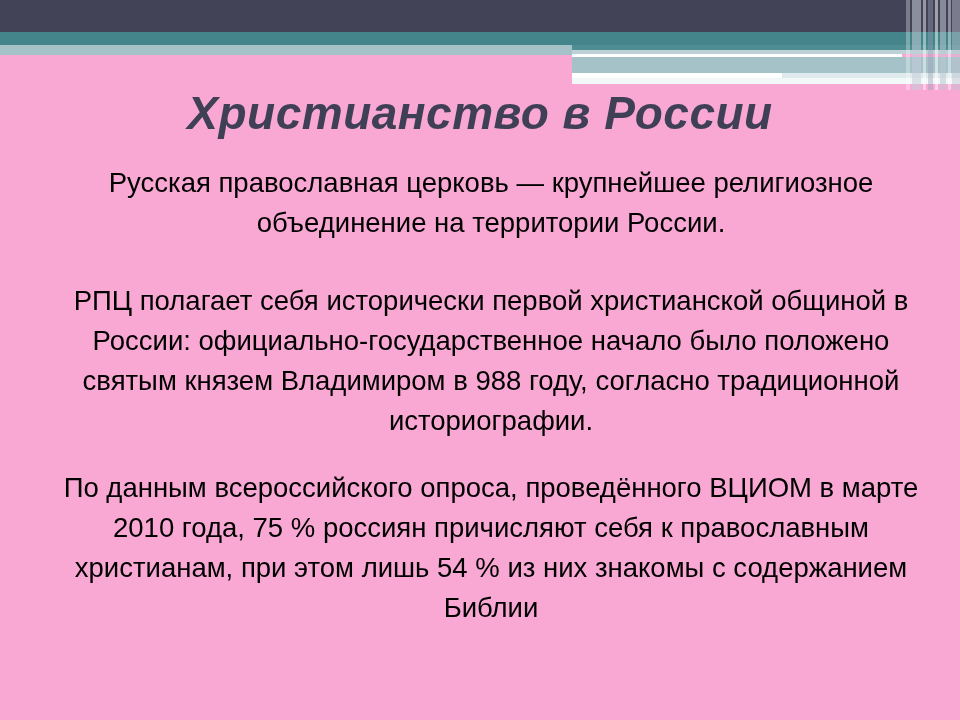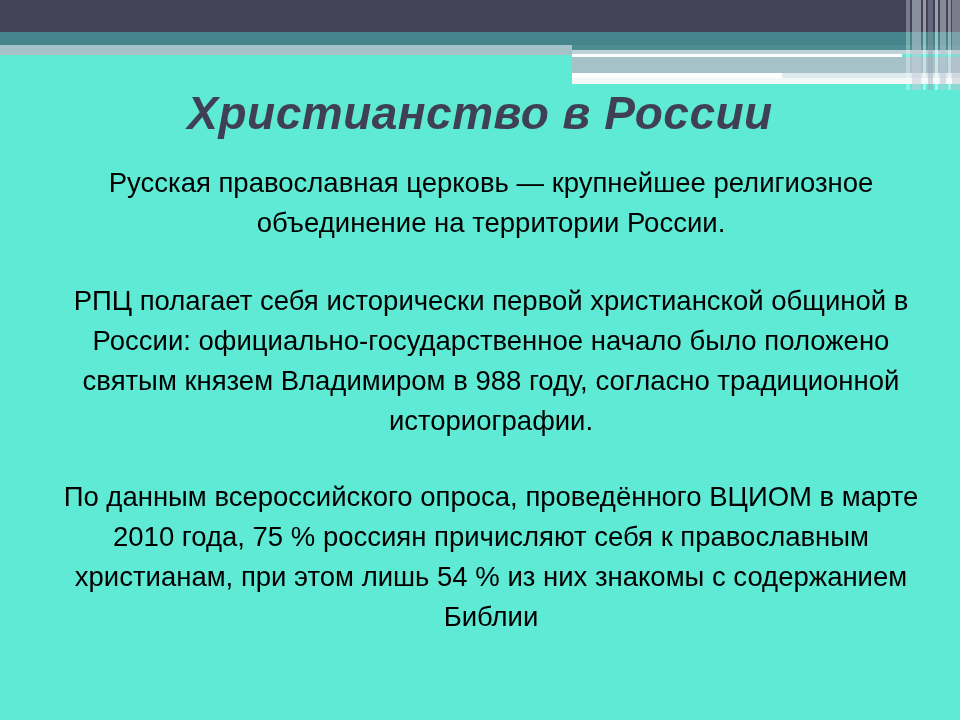--- a/index.html
+++ b/index.html
@@ -11,21 +11,21 @@
     width: 960px;
     height: 720px;
     overflow: hidden;
     font-family: "Liberation Sans", "DejaVu Sans", sans-serif;
   }
 
   .slide {
     position: relative;
     width: 960px;
     height: 720px;
-    background: #5eead4;
+    background: #f9a8d4;
     overflow: hidden;
   }
 
   
   .banner {
     position: absolute;
     left: 0;
     top: 0;
     width: 960px;
     height: 90px;
@@ -165,21 +165,21 @@
 
   .para {
     font-size: 27.5px;
     line-height: 40px;
     color: #000000;
     margin: 0 0 38px 0;
     text-align: center;
   }
   .para:last-child { margin-bottom: 8px; }
 
-  .para-2 { margin-bottom: 36px; }
+  .para-2 { margin-bottom: 27px; }
 </style>
 </head>
 <body>
 
 <div class="slide">
 
   <div class="banner">
     <div class="band band-navy"></div>
     <div class="band band-teal"></div>
     <div class="band band-lightblue-left"></div>

